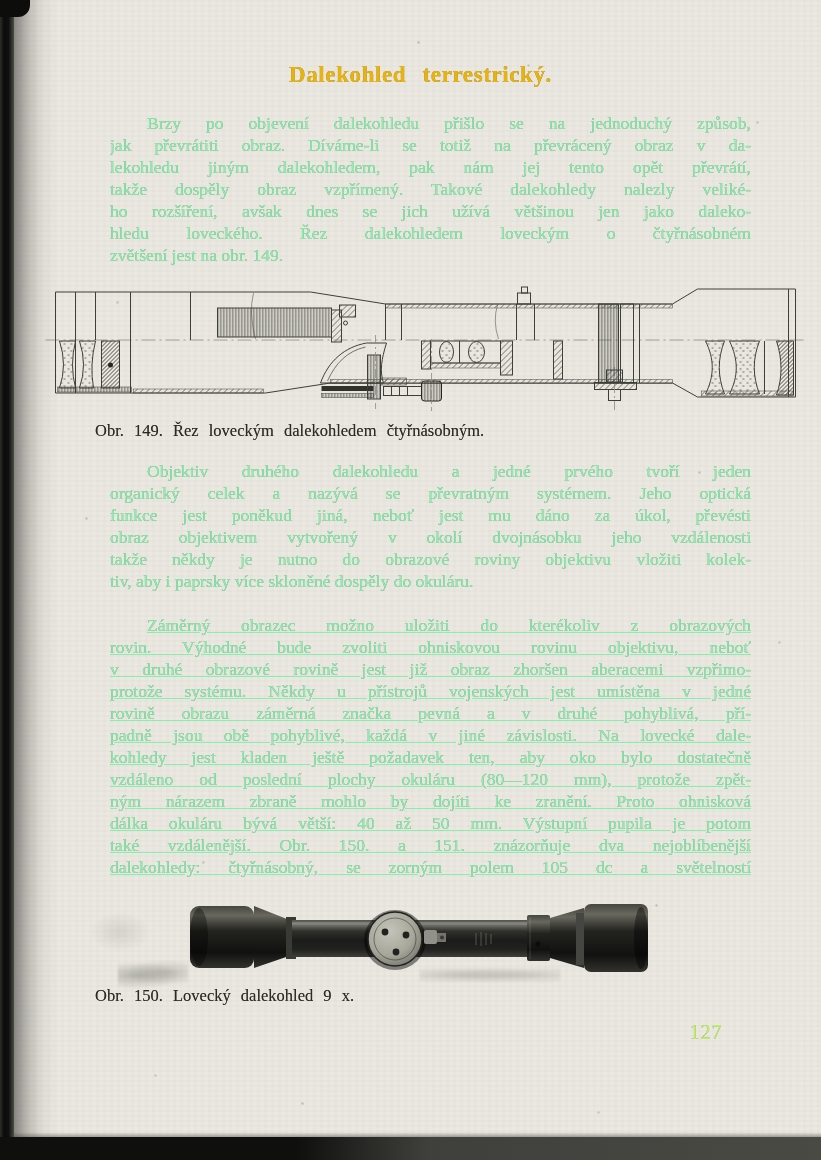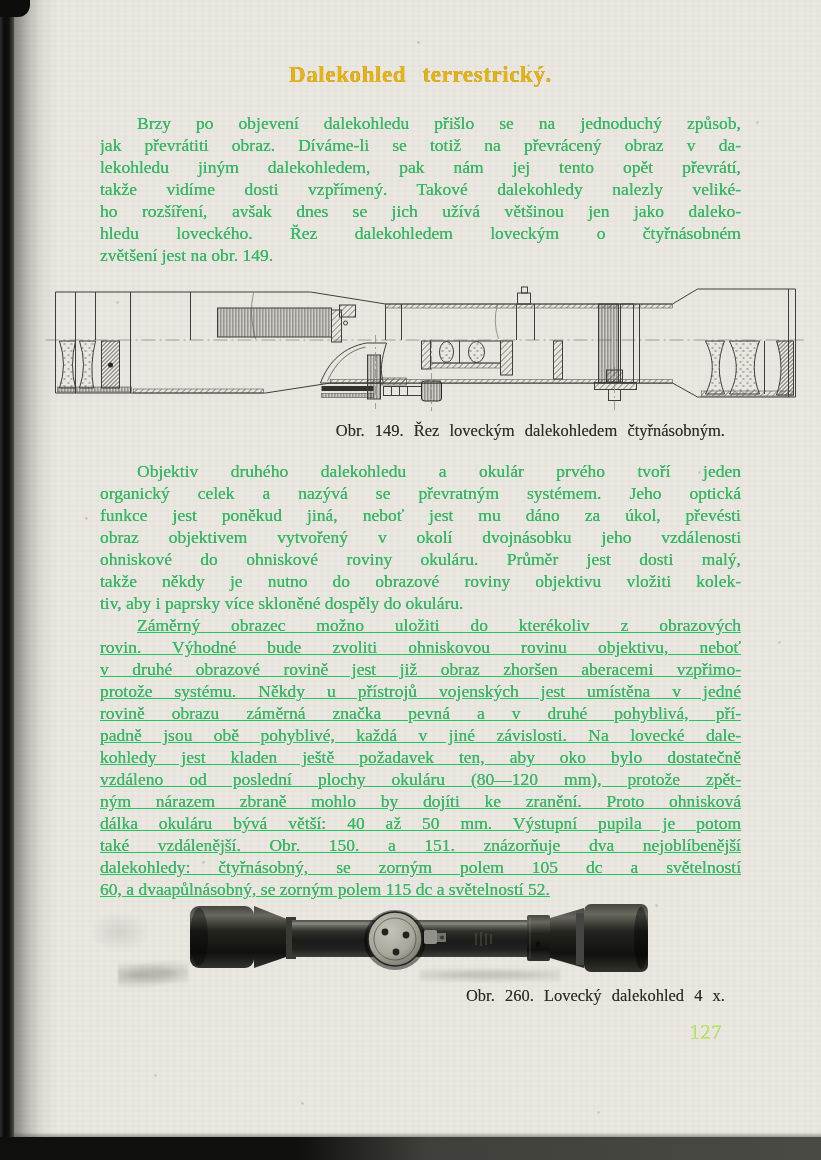--- a/index.html
+++ b/index.html
@@ -53,28 +53,28 @@
                radial-gradient(ellipse at 75% 50%,rgba(95,95,86,.18),transparent 65%);}
   .ghost-c{left:90px;top:912px;width:60px;height:40px;
     background:radial-gradient(ellipse at 50% 50%,rgba(95,95,86,.14),transparent 70%);}
 
   
   .title{
     position:absolute;left:100px;top:62px;width:641px;text-align:center;
     font-weight:bold;font-size:23px;letter-spacing:.6px;word-spacing:10px;color:#eab308;
     text-shadow:0 0 .5px rgba(25,25,20,.6);
   }
-  .para{position:absolute;left:100px;width:641px;color:#22c55e;font-size:17.5px;
+  .para{position:absolute;left:110px;width:641px;color:#86efac;font-size:17.5px;
     text-shadow:0 0 .45px rgba(30,30,24,.55);}
   .p1{top:112px;} .p2{top:460px;} .p3{top:614px;text-decoration:underline;}
   .tline{height:22px;line-height:22px;text-align:justify;text-align-last:justify;overflow:hidden;}
   .tline.ind{padding-left:37px;}
   .tline.endl{text-align-last:left;}
   .caption{
-    position:absolute;left:84px;width:641px;text-align:right;
+    position:absolute;left:95px;width:641px;text-align:left;
     font-size:16.5px;word-spacing:6px;color:#2b2b24;height:22px;line-height:22px;
     text-shadow:0 0 .4px rgba(30,30,24,.5);
   }
   .cap149{top:420px;} .cap150{top:985px;}
   .pagenum{
     position:absolute;left:626px;top:1021px;width:160px;text-align:center;
     font-size:20px;color:#bef264;letter-spacing:1px;text-shadow:0 0 .4px rgba(30,30,24,.5);
   }
   .fig149{position:absolute;left:45px;top:283px;width:761px;height:132px;}
   .fig150{position:absolute;left:190px;top:903px;width:460px;height:72px;}
@@ -91,21 +91,21 @@
 <div class="ghost ghost-a"></div>
 <div class="ghost ghost-b"></div>
 <div class="ghost ghost-c"></div>
 
 <div class="title">Dalekohled terrestrický.</div>
 
 <div class="para p1">
   <div class="tline ind">Brzy po objevení dalekohledu přišlo se na jednoduchý způsob,</div>
   <div class="tline">jak převrátiti obraz. Díváme-li se totiž na převrácený obraz v da-</div>
   <div class="tline">lekohledu jiným dalekohledem, pak nám jej tento opět převrátí,</div>
-  <div class="tline">takže vidíme dosti vzpřímený. Takové dalekohledy nalezly veliké-</div>
+  <div class="tline">takže dospěly obraz vzpřímený. Takové dalekohledy nalezly veliké-</div>
   <div class="tline">ho rozšíření, avšak dnes se jich užívá většinou jen jako daleko-</div>
   <div class="tline">hledu loveckého. Řez dalekohledem loveckým o čtyřnásobném</div>
   <div class="tline endl">zvětšení jest na obr. 149.</div>
 </div>
 
 <div class="fig149">
 <svg width="761" height="132" viewBox="0 0 760 132" xmlns="http://www.w3.org/2000/svg">
   <defs>
     <pattern id="f1hatch" patternUnits="userSpaceOnUse" width="6" height="6">
           <path d="M0,6 L6,0" stroke="#55554e" stroke-width="0.8"></path>
@@ -193,43 +193,41 @@
     <line x1="719" y1="58" x2="719" y2="111"></line>
     <path d="M731,58 C737,76 737,95 731,112 L748,112 L748,58 Z" fill="url(#f1dense)"></path>
     <rect x="656" y="108" width="92" height="5" fill="url(#f1hatch)" stroke-width="0.5"></rect>
     <line x1="743" y1="6" x2="743" y2="114"></line>
   </g>
 </svg>
 </div>
 <div class="caption cap149">Obr. 149. Řez loveckým dalekohledem čtyřnásobným.</div>
 
 <div class="para p2">
-  <div class="tline ind">Objektiv druhého dalekohledu a okulár prvého tvoří jeden</div>
+  <div class="tline ind">Objektiv druhého dalekohledu a jedné prvého tvoří jeden</div>
   <div class="tline">organický celek a nazývá se převratným systémem. Jeho optická</div>
   <div class="tline">funkce jest poněkud jiná, neboť jest mu dáno za úkol, převésti</div>
   <div class="tline">obraz objektivem vytvořený v okolí dvojnásobku jeho vzdálenosti</div>
-  <div class="tline">ohniskové do ohniskové roviny okuláru. Průměr jest dosti malý,</div>
   <div class="tline">takže někdy je nutno do obrazové roviny objektivu vložiti kolek-</div>
   <div class="tline endl">tiv, aby i paprsky více skloněné dospěly do okuláru.</div>
 </div>
 
 <div class="para p3">
   <div class="tline ind">Záměrný obrazec možno uložiti do kterékoliv z obrazových</div>
   <div class="tline">rovin. Výhodné bude zvoliti ohniskovou rovinu objektivu, neboť</div>
   <div class="tline">v druhé obrazové rovině jest již obraz zhoršen aberacemi vzpřimo-</div>
   <div class="tline">protože systému. Někdy u přístrojů vojenských jest umístěna v jedné</div>
   <div class="tline">rovině obrazu záměrná značka pevná a v druhé pohyblivá, pří-</div>
   <div class="tline">padně jsou obě pohyblivé, každá v jiné závislosti. Na lovecké dale-</div>
   <div class="tline">kohledy jest kladen ještě požadavek ten, aby oko bylo dostatečně</div>
   <div class="tline">vzdáleno od poslední plochy okuláru (80—120 mm), protože zpět-</div>
   <div class="tline">ným nárazem zbraně mohlo by dojíti ke zranění. Proto ohnisková</div>
   <div class="tline">dálka okuláru bývá větší: 40 až 50 mm. Výstupní pupila je potom</div>
   <div class="tline">také vzdálenější. Obr. 150. a 151. znázorňuje dva nejoblíbenější</div>
   <div class="tline">dalekohledy: čtyřnásobný, se zorným polem 105 dc a světelností</div>
-  <div class="tline endl">60, a dvaapůlnásobný, se zorným polem 115 dc a světelností 52.</div>
 </div>
 
 <div class="fig150">
 <svg width="460" height="72" viewBox="0 0 460 72" xmlns="http://www.w3.org/2000/svg">
   <defs>
     <linearGradient id="p2tube" x1="0" y1="0" x2="0" y2="1">
       <stop offset="0" stop-color="#54544e"></stop>
           <stop offset="0.12" stop-color="#767670"></stop>
       <stop offset="0.3" stop-color="#30302c"></stop>
           <stop offset="0.55" stop-color="#1b1b19"></stop>
@@ -279,15 +277,15 @@
   <rect x="337" y="12" width="23" height="46" rx="2" fill="url(#p2bell)"></rect>
   <rect x="339" y="14" width="2" height="42" fill="rgba(255,255,255,0.08)"></rect>
   <circle cx="348" cy="41" r="2.6" fill="#0c0c0b"></circle>
 
   <polygon points="360,15 394,5 394,65 360,55" fill="url(#p2bell)"></polygon>
   <rect x="386" y="10" width="8" height="52" fill="#454541"></rect>
   <rect x="394" y="1" width="64" height="68" rx="7" fill="url(#p2bell)"></rect>
   <ellipse cx="451" cy="35" rx="7" ry="31" fill="rgba(0,0,0,0.4)"></ellipse>
 </svg>
 </div>
-<div class="caption cap150">Obr. 260. Lovecký dalekohled 4 x.</div>
+<div class="caption cap150">Obr. 150. Lovecký dalekohled 9 x.</div>
 
 <div class="pagenum">127</div>
 
 </body></html>

